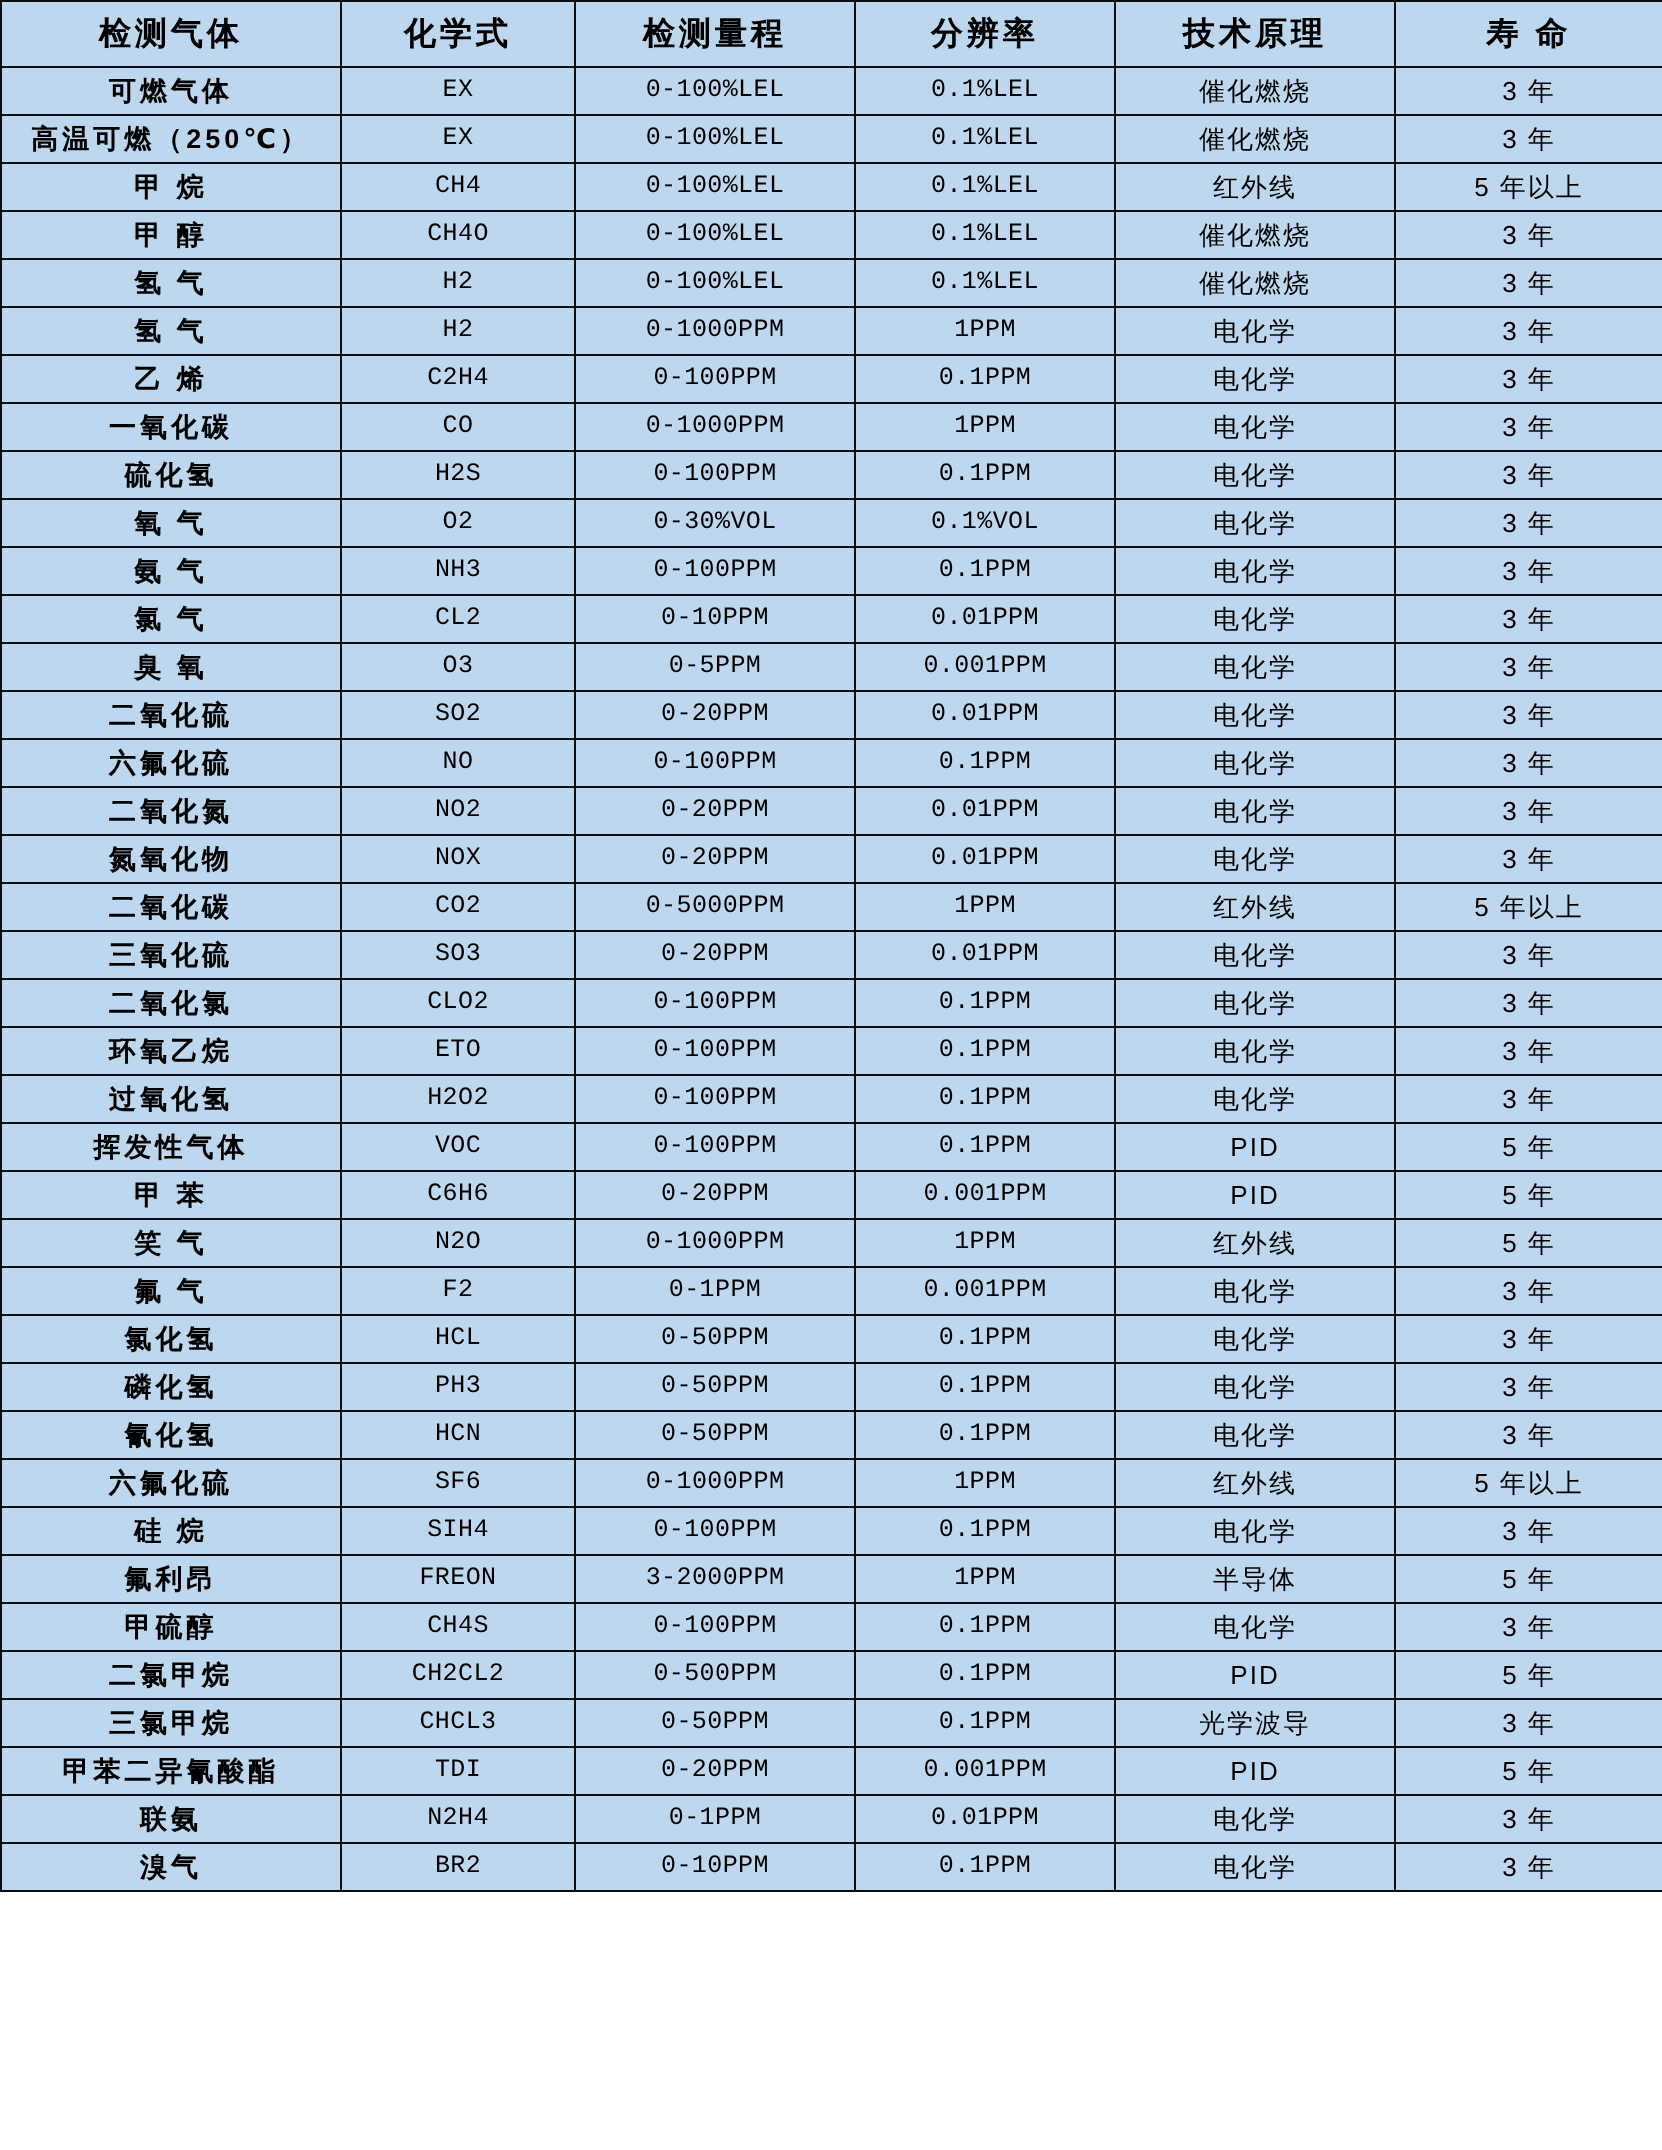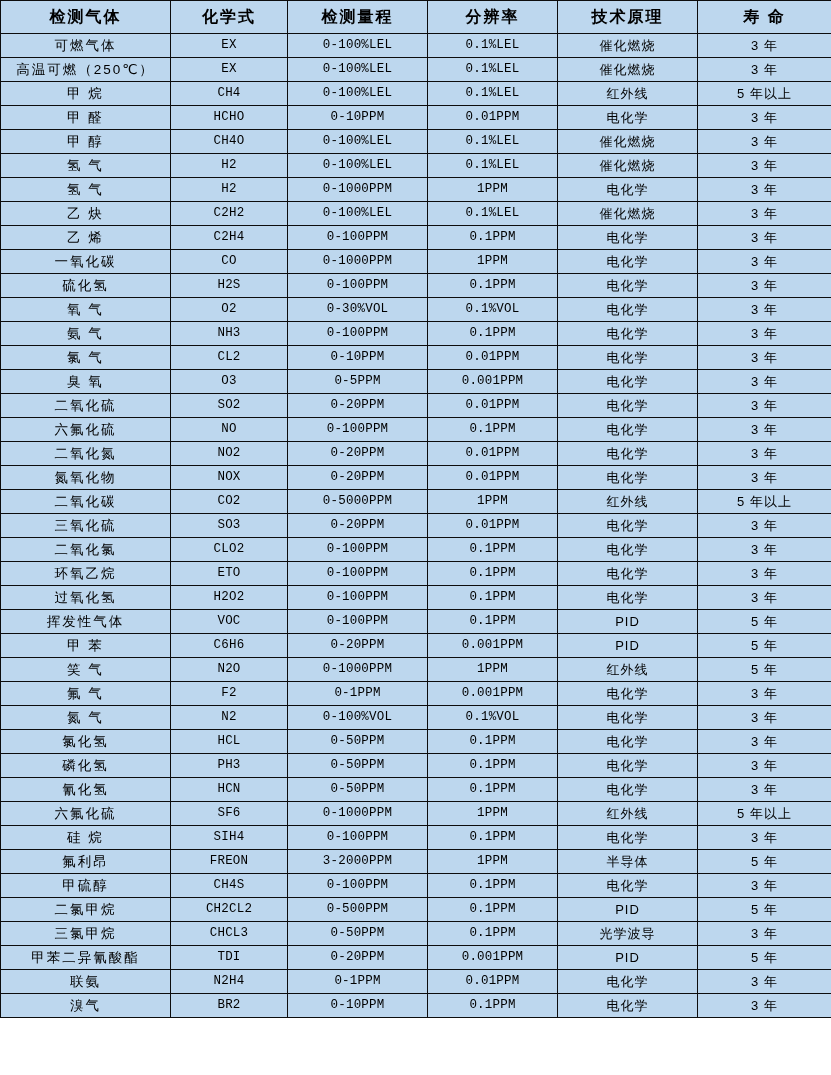--- a/index.html
+++ b/index.html
@@ -42,20 +42,21 @@
   }
   #gas-table tbody td {
     height: 21px;
     line-height: 21px;
     font-size: 13px;
     font-weight: normal;
   }
   #gas-table tbody td.name {
     letter-spacing: 2px;
     font-size: 13.5px;
+    font-weight: bold;
   }
   #gas-table tbody td.formula,
   #gas-table tbody td.range,
   #gas-table tbody td.res {
     font-family: "Liberation Mono", "DejaVu Sans Mono", monospace;
     font-size: 12.5px;
     letter-spacing: 0.2px;
   }
   #gas-table tbody td.life,
   #gas-table tbody td.principle {
@@ -103,28 +104,20 @@
       </tr>
       <tr>
         <td class="name">甲 烷</td>
         <td class="formula">CH4</td>
         <td class="range">0-100%LEL</td>
         <td class="res">0.1%LEL</td>
         <td class="principle">红外线</td>
         <td class="life">5 年以上</td>
       </tr>
       <tr>
-        <td class="name">甲 醛</td>
-        <td class="formula">HCHO</td>
-        <td class="range">0-10PPM</td>
-        <td class="res">0.01PPM</td>
-        <td class="principle">电化学</td>
-        <td class="life">3 年</td>
-      </tr>
-      <tr>
         <td class="name">甲 醇</td>
         <td class="formula">CH4O</td>
         <td class="range">0-100%LEL</td>
         <td class="res">0.1%LEL</td>
         <td class="principle">催化燃烧</td>
         <td class="life">3 年</td>
       </tr>
       <tr>
         <td class="name">氢 气</td>
         <td class="formula">H2</td>
@@ -132,28 +125,20 @@
         <td class="res">0.1%LEL</td>
         <td class="principle">催化燃烧</td>
         <td class="life">3 年</td>
       </tr>
       <tr>
         <td class="name">氢 气</td>
         <td class="formula">H2</td>
         <td class="range">0-1000PPM</td>
         <td class="res">1PPM</td>
         <td class="principle">电化学</td>
-        <td class="life">3 年</td>
-      </tr>
-      <tr>
-        <td class="name">乙 炔</td>
-        <td class="formula">C2H2</td>
-        <td class="range">0-100%LEL</td>
-        <td class="res">0.1%LEL</td>
-        <td class="principle">催化燃烧</td>
         <td class="life">3 年</td>
       </tr>
       <tr>
         <td class="name">乙 烯</td>
         <td class="formula">C2H4</td>
         <td class="range">0-100PPM</td>
         <td class="res">0.1PPM</td>
         <td class="principle">电化学</td>
         <td class="life">3 年</td>
       </tr>
@@ -303,28 +288,20 @@
       </tr>
       <tr>
         <td class="name">氟 气</td>
         <td class="formula">F2</td>
         <td class="range">0-1PPM</td>
         <td class="res">0.001PPM</td>
         <td class="principle">电化学</td>
         <td class="life">3 年</td>
       </tr>
       <tr>
-        <td class="name">氮 气</td>
-        <td class="formula">N2</td>
-        <td class="range">0-100%VOL</td>
-        <td class="res">0.1%VOL</td>
-        <td class="principle">电化学</td>
-        <td class="life">3 年</td>
-      </tr>
-      <tr>
         <td class="name">氯化氢</td>
         <td class="formula">HCL</td>
         <td class="range">0-50PPM</td>
         <td class="res">0.1PPM</td>
         <td class="principle">电化学</td>
         <td class="life">3 年</td>
       </tr>
       <tr>
         <td class="name">磷化氢</td>
         <td class="formula">PH3</td>

